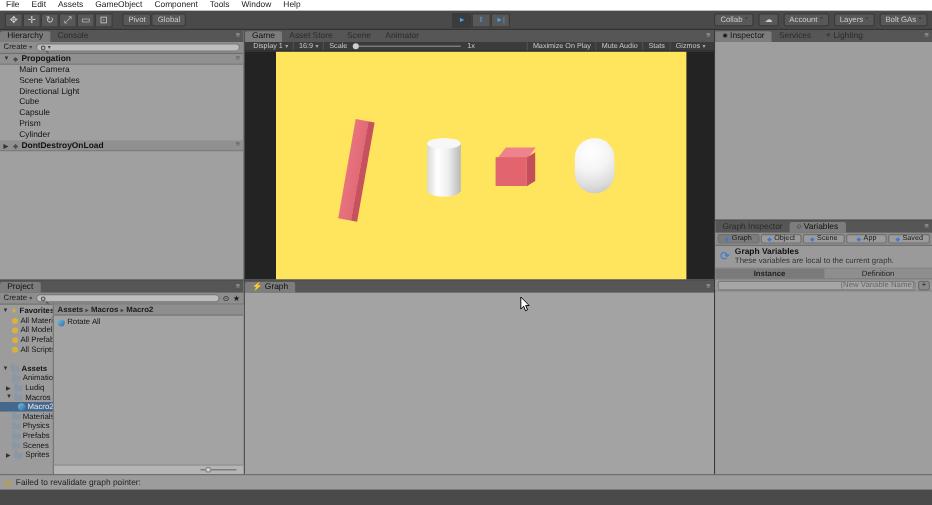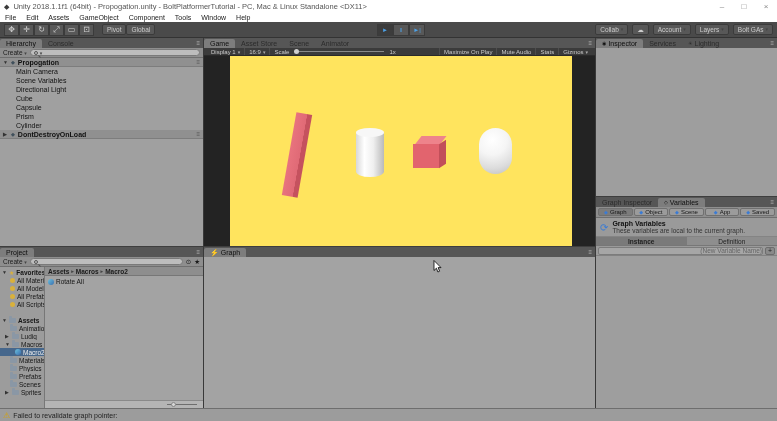--- a/index.html
+++ b/index.html
@@ -160,29 +160,20 @@
   .panel-divider-h { border-top:1px solid #3e3e3e; }
   .hierarchy { height:208px; } .project { flex:1; }
   .game { height:208px; } .graphp { flex:1; }
   .inspector { height:158px; } .variables { flex:1; }
 </style>
 </head>
 <body>
 
 <div class="window">
 
-  <div class="titlebar">
-    <span class="unity-logo">◆</span>
-    <span>Unity 2018.1.1f1 (64bit) - Propogation.unity - BoltPlatformerTutorial - PC, Mac &amp; Linux Standalone &lt;DX11&gt;</span>
-    <div class="win-controls">
-      <span class="win-btn">–</span>
-      <span class="win-btn">□</span>
-      <span class="win-btn">×</span>
-    </div>
-  </div>
 
   <div class="menubar">
     <span>File</span>
     <span>Edit</span>
     <span>Assets</span>
     <span>GameObject</span>
     <span>Component</span>
     <span>Tools</span>
     <span>Window</span>
     <span>Help</span>

